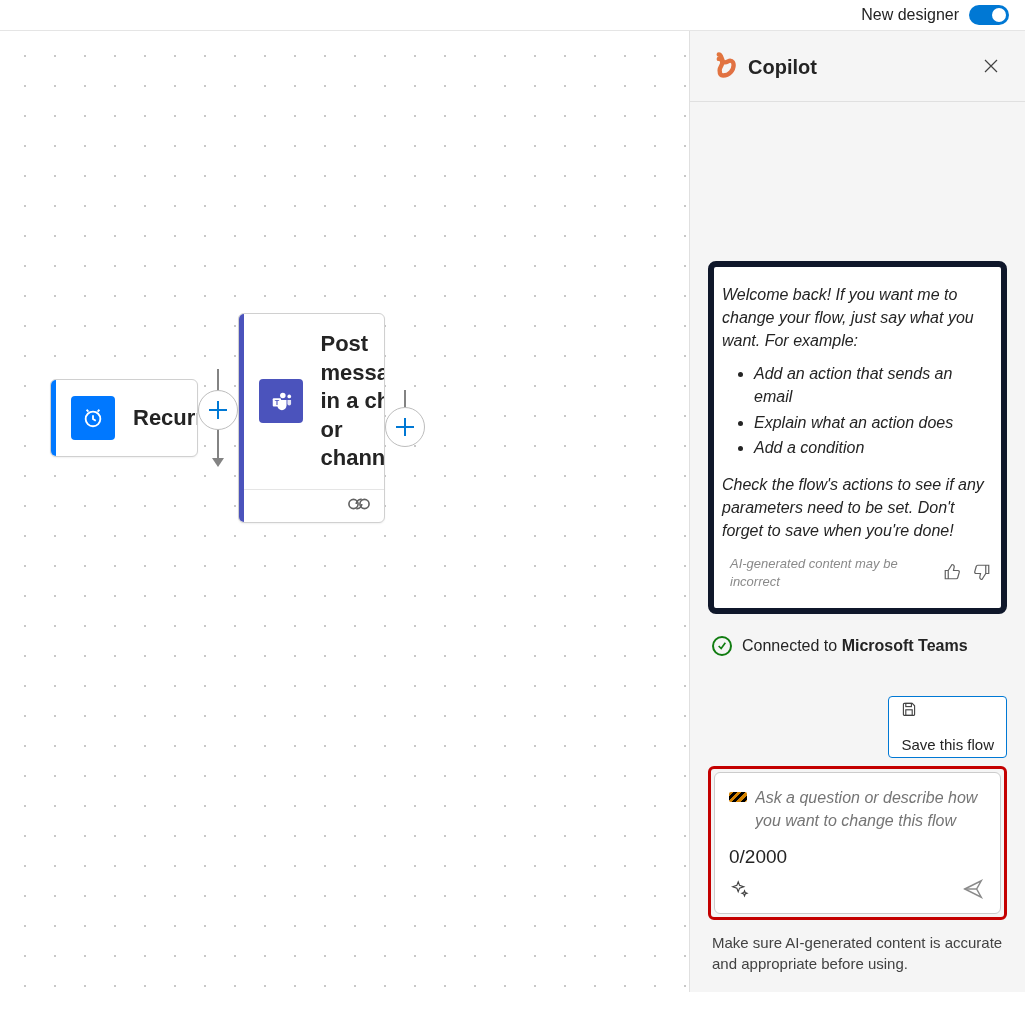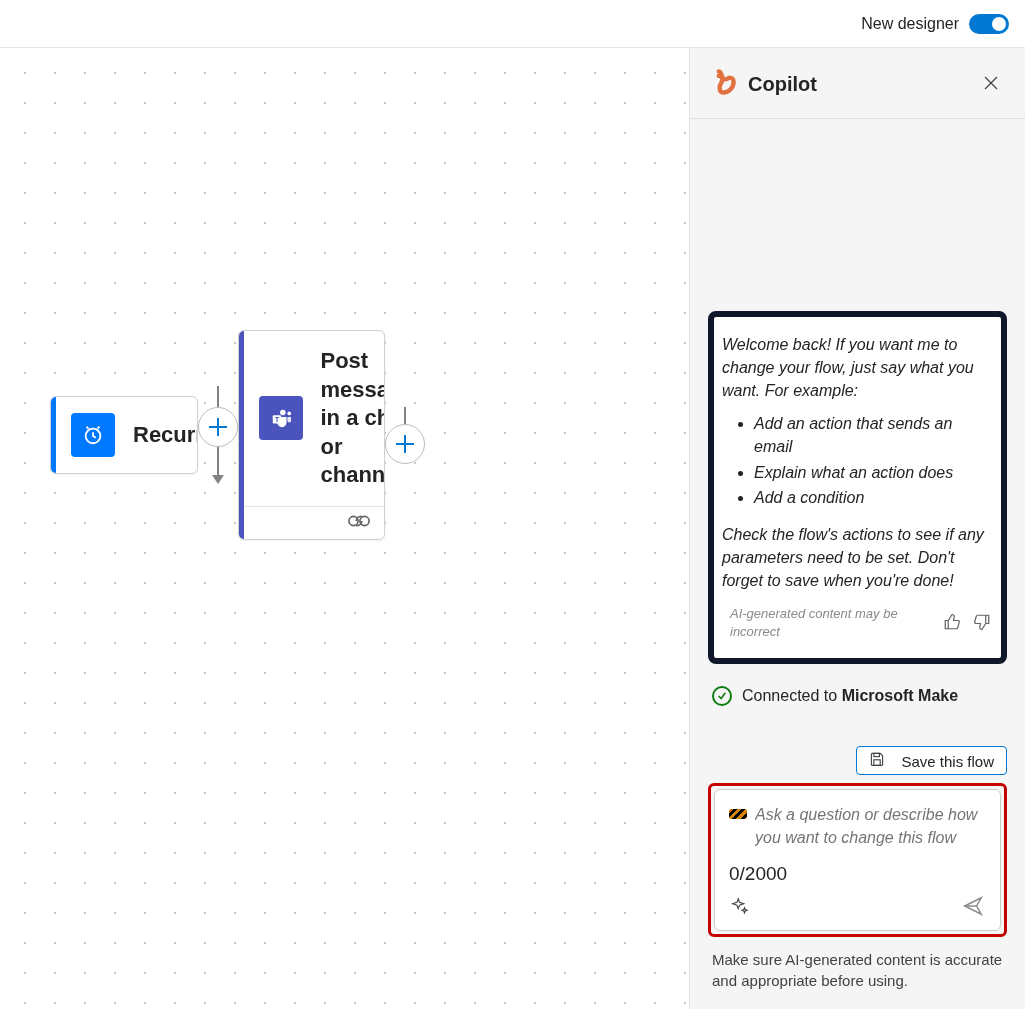--- a/index.html
+++ b/index.html
@@ -5,21 +5,21 @@
   * { box-sizing: border-box; margin: 0; padding: 0; }
   body {
     font-family: "Segoe UI", -apple-system, sans-serif;
     width: 1025px;
     height: 1009px;
     overflow: hidden;
     background: #ffffff;
     color: #242424;
   }
   .top-bar {
-    height: 48px;
+    height: 31px;
     display: flex;
     align-items: center;
     justify-content: flex-end;
     padding: 0 16px;
     border-bottom: 1px solid #e5e5e5;
     background: #fff;
     position: relative;
     z-index: 2;
   }
   .top-bar .label { font-size: 16px; margin-right: 10px; color: #242424; }
@@ -230,29 +230,30 @@
   }
   .chk-circle svg { display:block; }
   .save-row {
     display:flex;
     justify-content:flex-end;
     margin-top: 40px;
     margin-bottom: 8px;
   }
   .save-btn {
     display:flex;
-    align-items:flex-end;
+    align-items:flex-start;
     gap:16px;
     font-size:15px;
     color:#242424;
     background:#fff;
     border:1px solid #0078d4;
     border-radius:4px;
     padding:4px 12px;
     cursor:pointer;
+    flex-direction:column;
   }
   .input-wrap {
     border: 3px solid #c40000;
     border-radius: 6px;
     padding: 3px;
   }
   .input-box {
     background:#fff;
     border:1px solid #cccccc;
     border-radius:6px;
@@ -423,21 +424,21 @@
         </div>
       </div>
 
       <div class="connected">
         <span class="chk-circle">
           <svg width="10" height="10" viewBox="0 0 12 12" fill="none" stroke="#107c10" stroke-width="2">
               <path d="M2 6l3 3 5-7"></path>
             </svg>
         </span>
         <span>
-          <span>Connected to </span><b>Microsoft Make</b>
+          <span>Connected to </span><b>Microsoft Teams</b>
         </span>
       </div>
 
       <div class="save-row">
         <button class="save-btn">
           <span>
             <svg width="16" height="16" viewBox="0 0 20 20" fill="none" stroke="#424242" stroke-width="1.4">
               <path d="M4 3h10l3 3v11a1 1 0 0 1-1 1H4a1 1 0 0 1-1-1V4a1 1 0 0 1 1-1z"></path>
               <rect x="6" y="3" width="7" height="4"></rect>
               <rect x="6" y="11" width="8" height="7"></rect>

